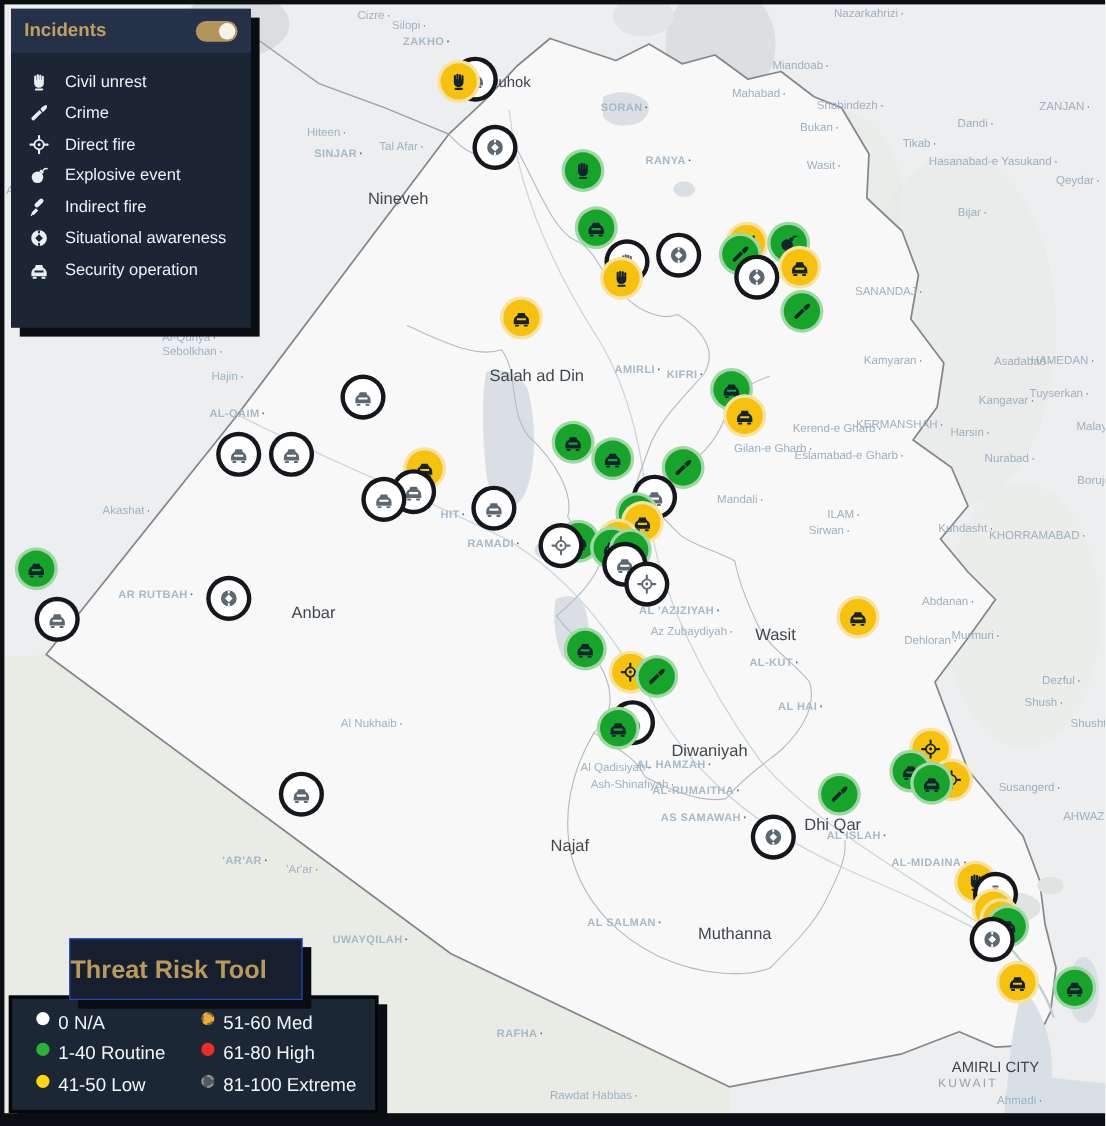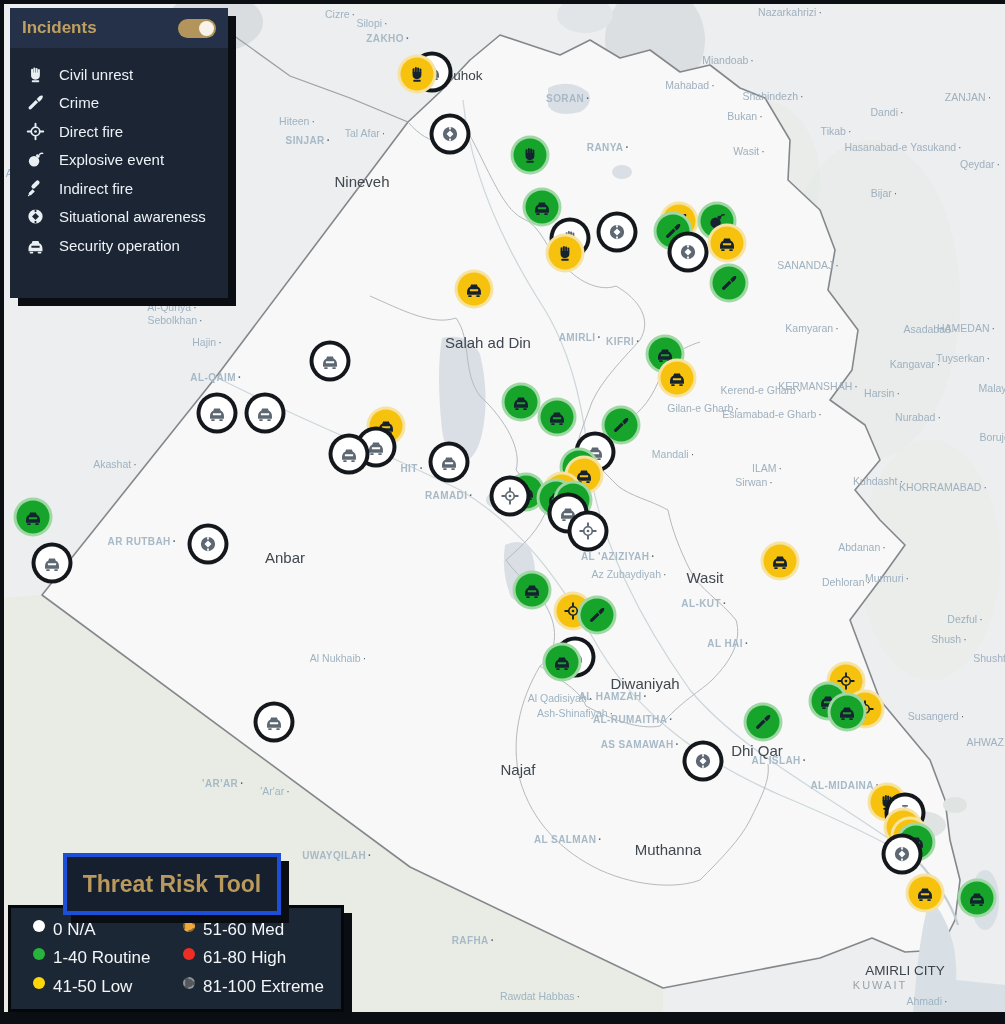--- a/index.html
+++ b/index.html
@@ -36,22 +36,22 @@
   .inc-header{height:40px;background:#243148;display:flex;align-items:center;justify-content:space-between;padding:0 12px;}
   .inc-title{color:#c0a060;font-size:17px;font-weight:700;}
   .toggle{width:38px;height:19px;border-radius:10px;background:#b3955c;position:relative;cursor:pointer;flex:0 0 auto;}
   .toggle .knob{position:absolute;right:2px;top:2px;width:15px;height:15px;border-radius:50%;background:#f7f3ea;}
   .inc-list{list-style:none;margin:0;padding:12px 0 0 16px;}
   .inc-item{display:flex;align-items:center;gap:14px;height:28.5px;color:#eef2f6;font-size:15px;}
   .inc-item svg{width:19px;height:19px;color:#e9eef3;flex:0 0 auto;}
 
   
   .threat-title-box{position:absolute;left:63px;top:853px;width:210px;height:54px;z-index:11;
-      background:#161f2d;border:4px solid #1d4ed8;box-shadow:8px 8px 0 0 #0a0d12;
-      display:flex;align-items:center;justify-content:center;}
+      background:#161f2d;border:1px solid #1d4ed8;box-shadow:8px 8px 0 0 #0a0d12;
+      display:flex;align-items:center;justify-content:flex-start;}
   .threat-title-box span{color:#b99a5c;font-size:23px;font-weight:700;}
   .threat-legend{position:absolute;left:8px;top:905px;width:336px;height:107px;z-index:10;
       background:#1c2735;border:3px solid #05070a;box-shadow:8px 8px 0 0 #0a0d12;
       display:grid;grid-template-columns:150px 170px;grid-template-rows:repeat(3,1fr);
       grid-auto-flow:column;align-items:center;padding:8px 0 8px 22px;box-sizing:border-box;}
   .trow{display:flex;align-items:flex-start;gap:8px;font-size:17px;color:#f3f5f7;}
   .dot{width:12px;height:12px;border-radius:50%;flex:0 0 auto;box-sizing:border-box;}
 </style>
 </head>
 <body>

